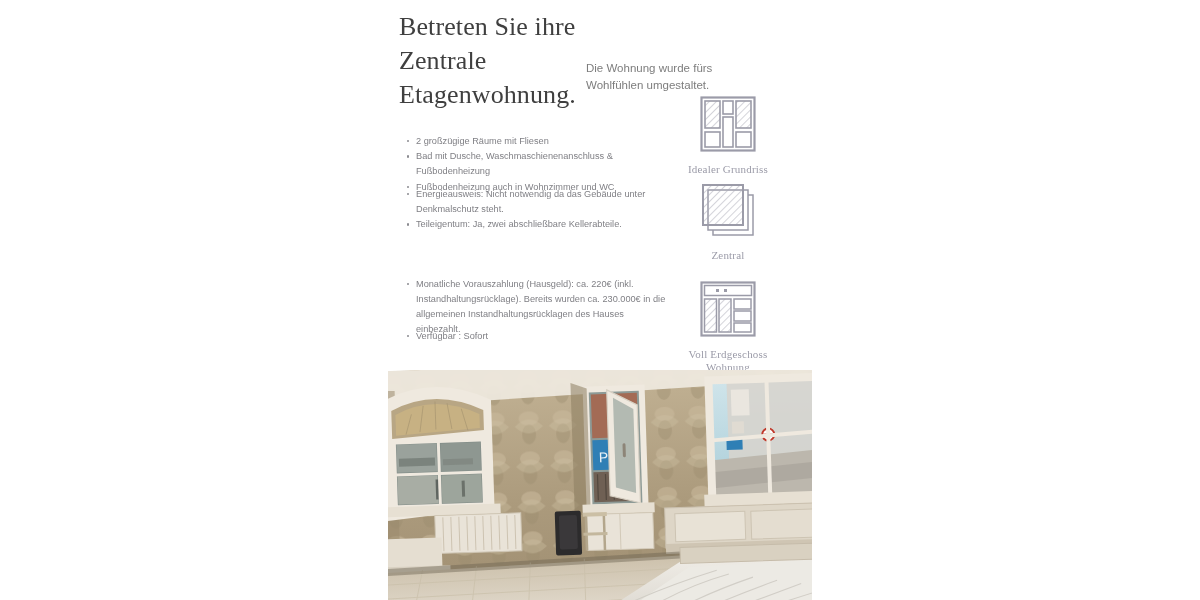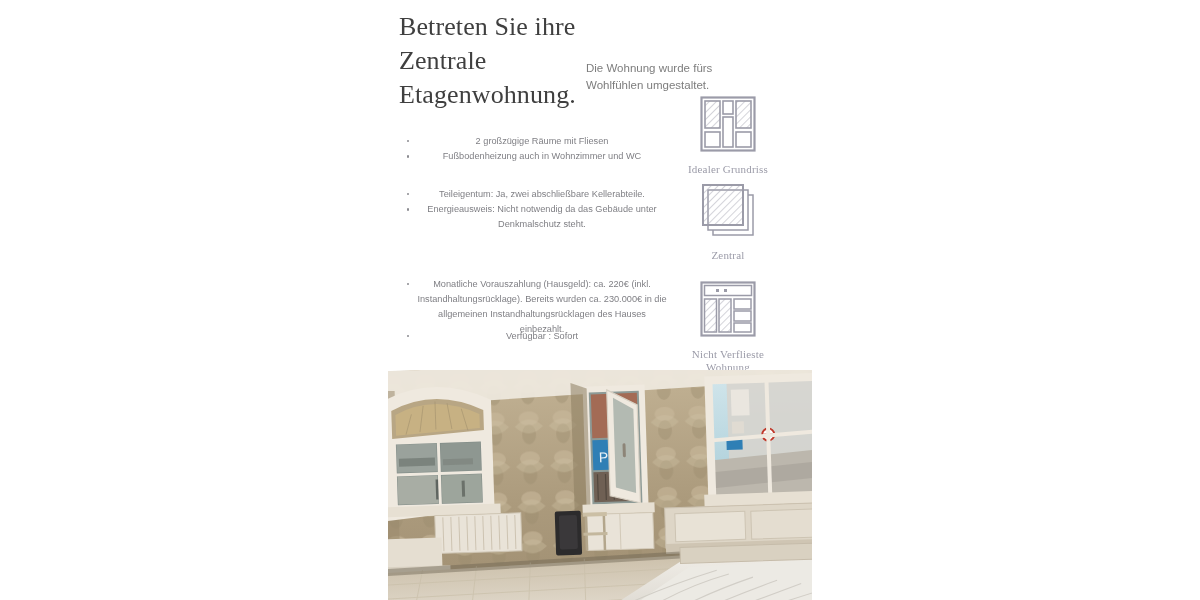--- a/index.html
+++ b/index.html
@@ -57,21 +57,20 @@
   .g1 { top: 134px; }
   .g2 { top: 187px; }
   .g3 { top: 277px; }
   .g4 { top: 329px; }
 
   .bullets ul { list-style: none; }
   .bullets li {
     position: relative;
     padding-left: 10px;
     margin-bottom: 0.5px;
-    text-align: center;
   }
   .bullets li::before {
     content: "";
     position: absolute;
     left: 1px;
     top: 6px;
     width: 2.2px;
     height: 2.2px;
     background: #8b8b90;
     border-radius: 50%;
@@ -128,28 +127,29 @@
 
 <div class="page">
 
   <h1 class="headline">Betreten Sie ihre Zentrale Etagenwohnung.</h1>
 
   <p class="subtext">Die Wohnung wurde fürs Wohlfühlen umgestaltet.</p>
 
   <div class="bullets g1">
     <ul>
       <li>2 großzügige Räume mit Fliesen</li>
+      <li>Bad mit Dusche, Waschmaschienenanschluss &amp; Fußbodenheizung</li>
       <li>Fußbodenheizung auch in Wohnzimmer und WC</li>
     </ul>
   </div>
 
   <div class="bullets g2">
     <ul>
+      <li>Energieausweis: Nicht notwendig da das Gebäude unter Denkmalschutz steht.</li>
       <li>Teileigentum: Ja, zwei abschließbare Kellerabteile.</li>
-      <li>Energieausweis: Nicht notwendig da das Gebäude unter Denkmalschutz steht.</li>
     </ul>
   </div>
 
   <div class="bullets g3">
     <ul>
       <li>Monatliche Vorauszahlung (Hausgeld): ca. 220€ (inkl. Instandhaltungsrücklage). Bereits wurden ca. 230.000€ in die allgemeinen Instandhaltungsrücklagen des Hauses einbezahlt.</li>
     </ul>
   </div>
 
   <div class="bullets g4">
@@ -207,21 +207,21 @@
         <rect x="16" y="8" width="3" height="3" fill="#9b9ba8"></rect>
         <rect x="24" y="8" width="3" height="3" fill="#9b9ba8"></rect>
         <rect x="4.5" y="18" width="12" height="33" fill="url(#hatchC)" stroke="#9b9ba8" stroke-width="1.5"></rect>
         <rect x="19" y="18" width="12" height="33" fill="url(#hatchC)" stroke="#9b9ba8" stroke-width="1.5"></rect>
         <rect x="34" y="18" width="17" height="10" fill="none" stroke="#9b9ba8" stroke-width="1.5"></rect>
         <rect x="34" y="30" width="17" height="10" fill="none" stroke="#9b9ba8" stroke-width="1.5"></rect>
         <rect x="34" y="42" width="17" height="9" fill="none" stroke="#9b9ba8" stroke-width="1.5"></rect>
       </svg>
     </span>
     <div class="caption">
-      <span>Nicht Verflieste</span><br>
+      <span>Voll Erdgeschoss</span><br>
       <span>Wohnung</span>
     </div>
   </div>
 
   <div class="photo-wrap">
     <div class="photo">
       <svg width="452" height="252" viewBox="0 0 452 252" aria-hidden="true">
         <defs>
           <linearGradient id="wallG" x1="0" y1="0" x2="0" y2="1">
             <stop offset="0%" stop-color="#c3b395"></stop>

